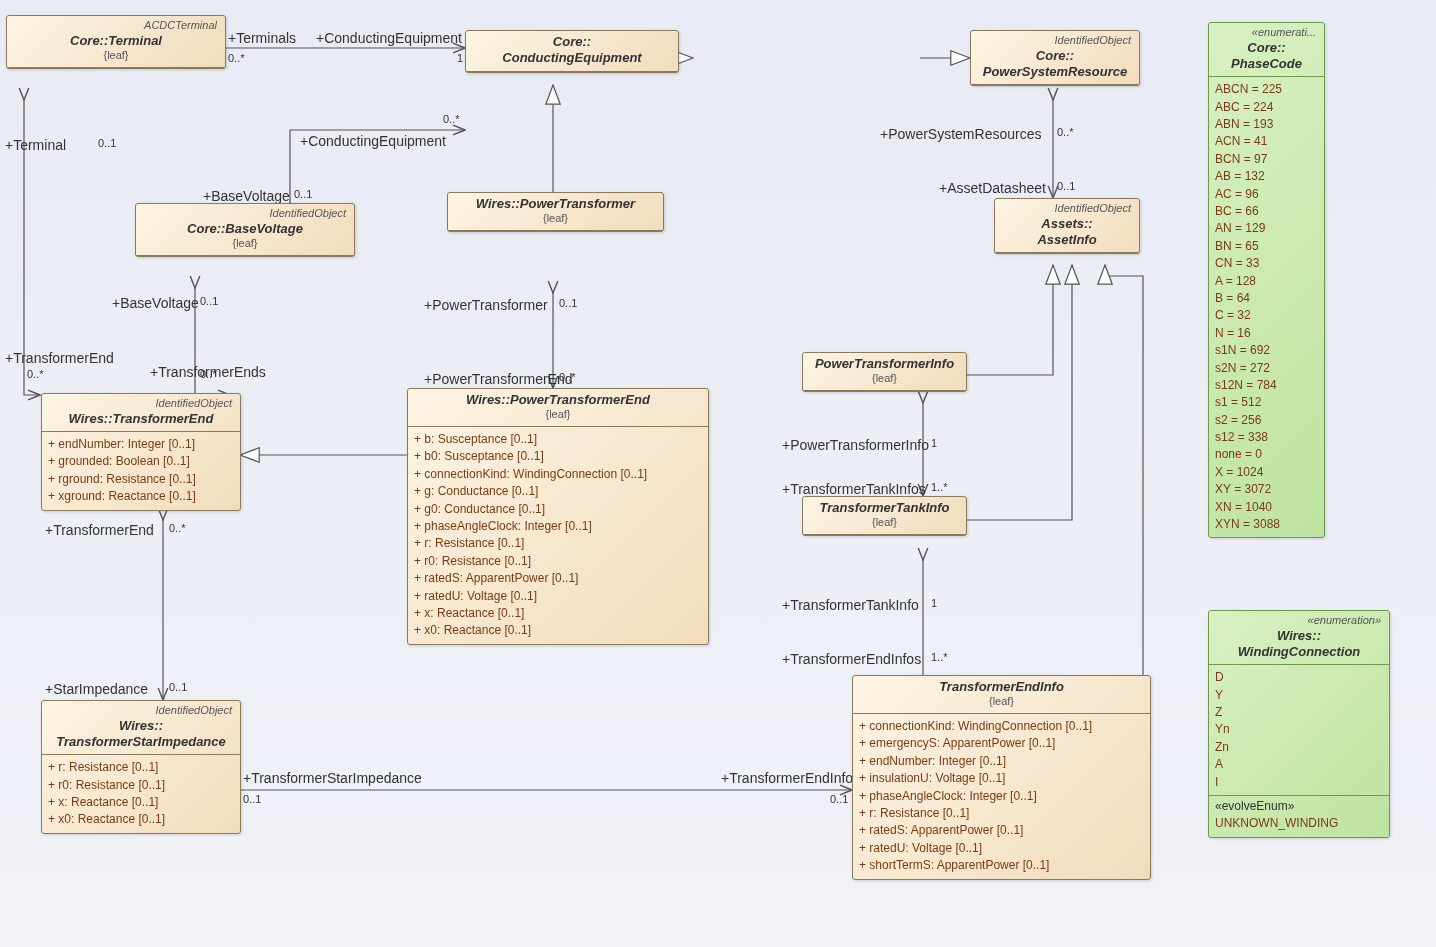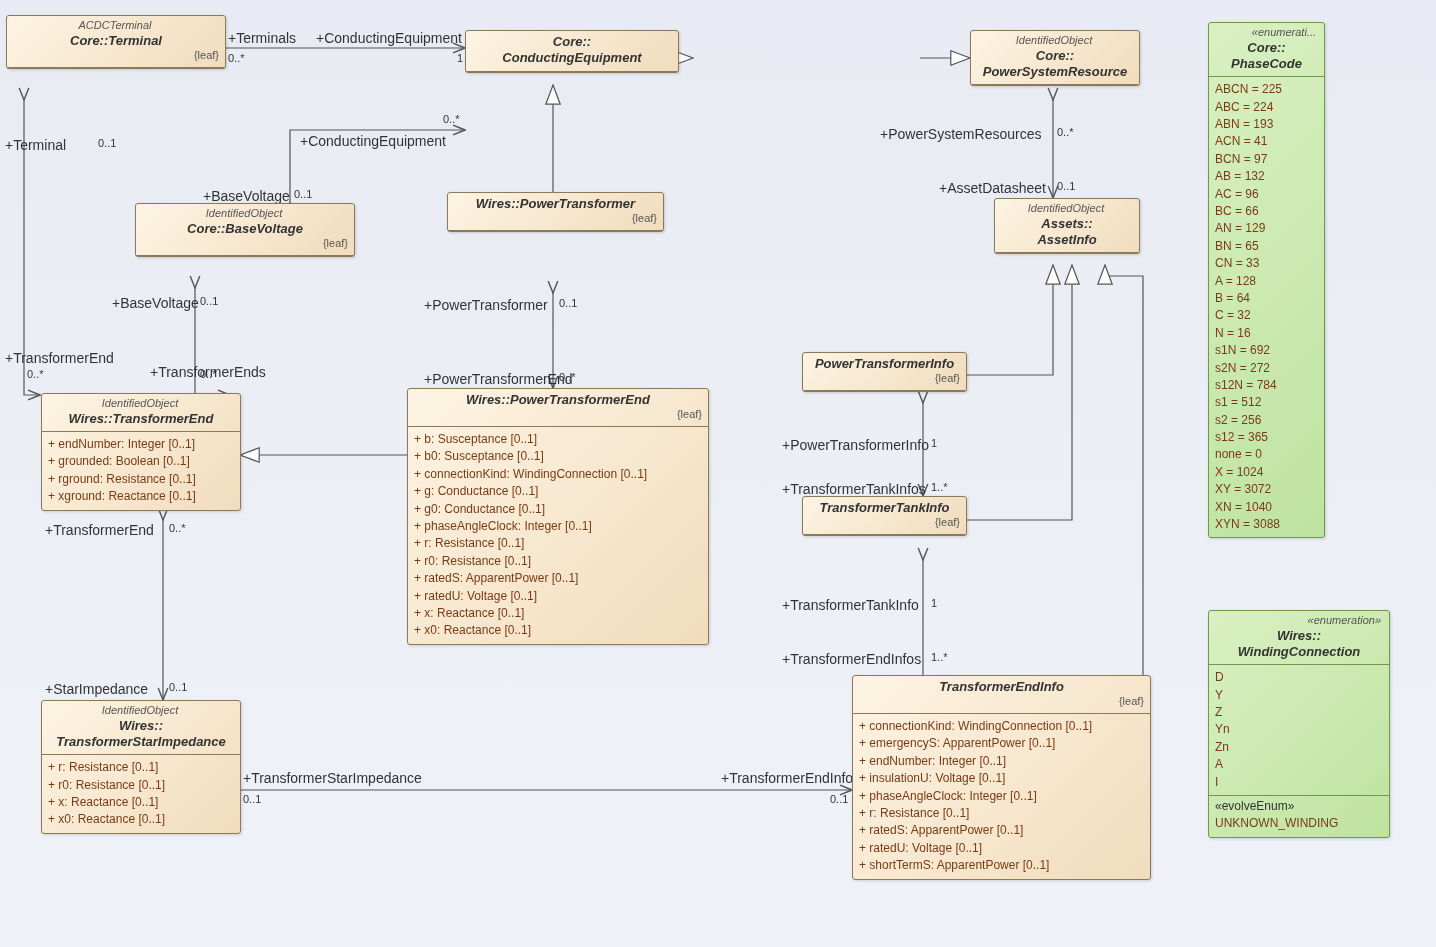--- a/index.html
+++ b/index.html
@@ -32,32 +32,32 @@
   }
   .box .hdr {
     padding: 3px 6px 4px;
     border-bottom: 1px solid #8a7a5a;
     text-align: center;
     line-height: 1.25;
   }
   .box.enum .hdr { border-bottom-color: #6a9a4a; }
   .box .stereo {
     font-style: italic;
-    text-align: center;
+    text-align: right;
     color: #555;
     font-size: 11px;
     padding-right: 2px;
   }
   .box .title {
     font-weight: bold;
     font-style: italic;
     font-size: 13px;
   }
   .box .constraint {
-    text-align: right;
+    text-align: center;
     font-size: 11px;
     color: #555;
   }
   .box .body {
     padding: 4px 6px;
   }
   .attrline {
     white-space: nowrap;
     line-height: 1.45;
     color: #7a3b14;
@@ -331,21 +331,21 @@
         <div class="attrline">CN = 33</div>
         <div class="attrline">A = 128</div>
         <div class="attrline">B = 64</div>
         <div class="attrline">C = 32</div>
         <div class="attrline">N = 16</div>
         <div class="attrline">s1N = 692</div>
         <div class="attrline">s2N = 272</div>
         <div class="attrline">s12N = 784</div>
         <div class="attrline">s1 = 512</div>
         <div class="attrline">s2 = 256</div>
-        <div class="attrline">s12 = 365</div>
+        <div class="attrline">s12 = 338</div>
         <div class="attrline">none = 0</div>
         <div class="attrline">X = 1024</div>
         <div class="attrline">XY = 3072</div>
         <div class="attrline">XN = 1040</div>
         <div class="attrline">XYN = 3088</div>
       </div>
 </div>
 
 <div class="box enum" style="left:1208px;top:610px;width:180px">
   <div class="hdr">

